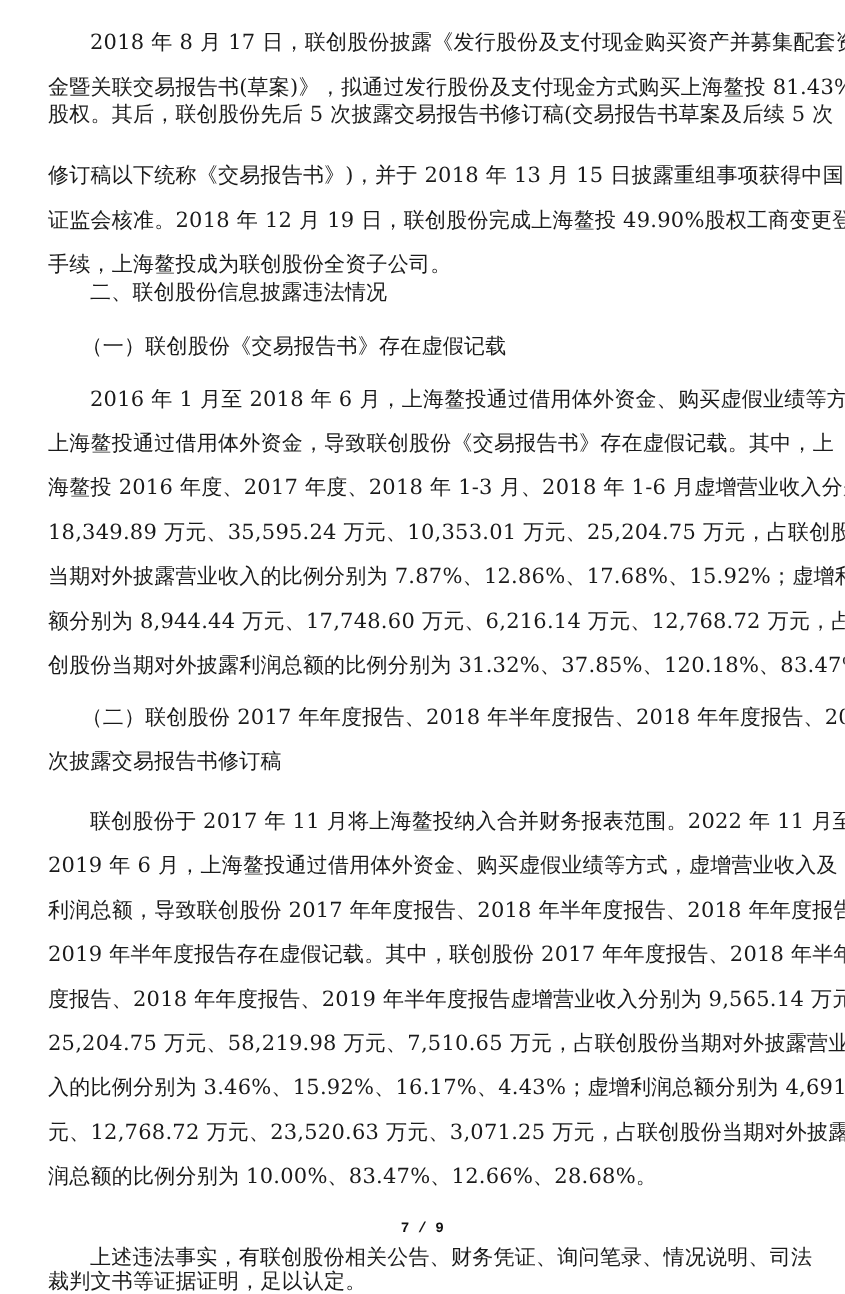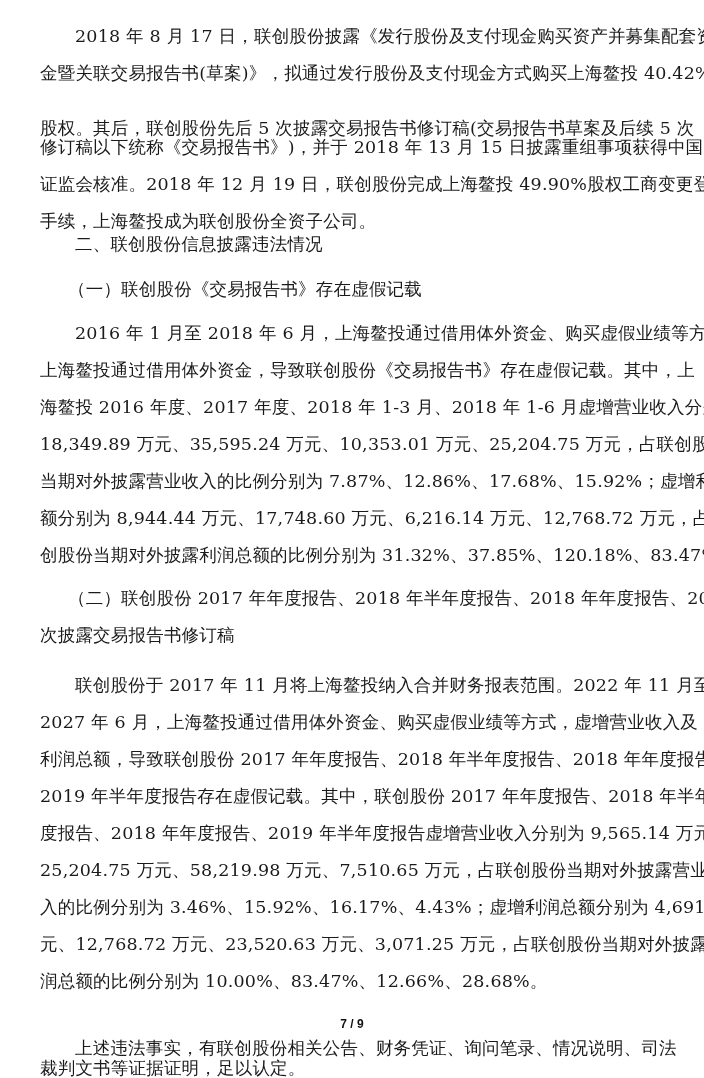--- a/index.html
+++ b/index.html
@@ -5,32 +5,32 @@
     html, body { margin: 0; padding: 0; background: #ffffff; }
     body { width: 704px; height: 1078px; position: relative; overflow: hidden;
            font-family: "DejaVu Serif", "Liberation Serif", serif; color: #1a1a1a; }
     .page { position: absolute; left: 0; top: 0; width: 704px; height: 1078px; }
     .line { position: absolute; left: 40px; width: 616px; font-size: 17.5px; line-height: 24px;
             white-space: nowrap; text-align: justify; text-align-last: justify; letter-spacing: 0.2px; }
     .line.last { text-align-last: left; }
     .line.indent { left: 75px; width: 581px; }
     .line.sub { left: 68px; width: 588px; }
     .footer { position: absolute; left: 0; width: 704px; top: 1017px; text-align: center;
-              font-family: Liberation Sans, sans-serif; font-weight: bold;
+              font-family: Liberation Mono, monospace; font-weight: bold;
               font-size: 12px; color: #111; }
   </style>
 </head>
 <body>
 
 <div class="page">
 
   <div>
     <div class="line indent" style="top:24px">2018 年 8 月 17 日，联创股份披露《发行股份及支付现金购买资产并募集配套资</div>
-    <div class="line" style="top:61px">金暨关联交易报告书(草案)》，拟通过发行股份及支付现金方式购买上海鳌投 40.42%</div>
-    <div class="line" style="top:116px">股权。其后，联创股份先后 5 次披露交易报告书修订稿(交易报告书草案及后续 5 次</div>
+    <div class="line" style="top:61px">金暨关联交易报告书(草案)》，拟通过发行股份及支付现金方式购买上海鳌投 81.43%</div>
+    <div class="line" style="top:84px">股权。其后，联创股份先后 5 次披露交易报告书修订稿(交易报告书草案及后续 5 次</div>
     <div class="line" style="top:135px">修订稿以下统称《交易报告书》)，并于 2018 年 13 月 15 日披露重组事项获得中国</div>
     <div class="line" style="top:172px">证监会核准。2018 年 12 月 19 日，联创股份完成上海鳌投 49.90%股权工商变更登记</div>
     <div class="line last" style="top:209px">手续，上海鳌投成为联创股份全资子公司。</div>
   </div>
 
   <div class="line sub last" style="top:277px">（一）联创股份《交易报告书》存在虚假记载</div>
 
   <div class="line indent last" style="top:231px;top:232px">二、联创股份信息披露违法情况</div>
 
   <div>
@@ -43,21 +43,21 @@
     <div class="line last" style="top:543px">创股份当期对外披露利润总额的比例分别为 31.32%、37.85%、120.18%、83.47%。</div>
   </div>
 
   <div>
     <div class="line sub" style="top:586px">（二）联创股份 2017 年年度报告、2018 年半年度报告、2018 年年度报告、2019</div>
     <div class="line last" style="top:623px">次披露交易报告书修订稿</div>
   </div>
 
   <div>
     <div class="line indent" style="top:673px">联创股份于 2017 年 11 月将上海鳌投纳入合并财务报表范围。2022 年 11 月至</div>
-    <div class="line" style="top:710px">2027 年 6 月，上海鳌投通过借用体外资金、购买虚假业绩等方式，虚增营业收入及</div>
+    <div class="line" style="top:710px">2019 年 6 月，上海鳌投通过借用体外资金、购买虚假业绩等方式，虚增营业收入及</div>
     <div class="line" style="top:747px">利润总额，导致联创股份 2017 年年度报告、2018 年半年度报告、2018 年年度报告、</div>
     <div class="line" style="top:784px">2019 年半年度报告存在虚假记载。其中，联创股份 2017 年年度报告、2018 年半年</div>
     <div class="line" style="top:821px">度报告、2018 年年度报告、2019 年半年度报告虚增营业收入分别为 9,565.14 万元、</div>
     <div class="line" style="top:858px">25,204.75 万元、58,219.98 万元、7,510.65 万元，占联创股份当期对外披露营业收</div>
     <div class="line" style="top:895px">入的比例分别为 3.46%、15.92%、16.17%、4.43%；虚增利润总额分别为 4,691.26 万</div>
     <div class="line" style="top:932px">元、12,768.72 万元、23,520.63 万元、3,071.25 万元，占联创股份当期对外披露利</div>
     <div class="line last" style="top:969px">润总额的比例分别为 10.00%、83.47%、12.66%、28.68%。</div>
   </div>
 
   <div>

